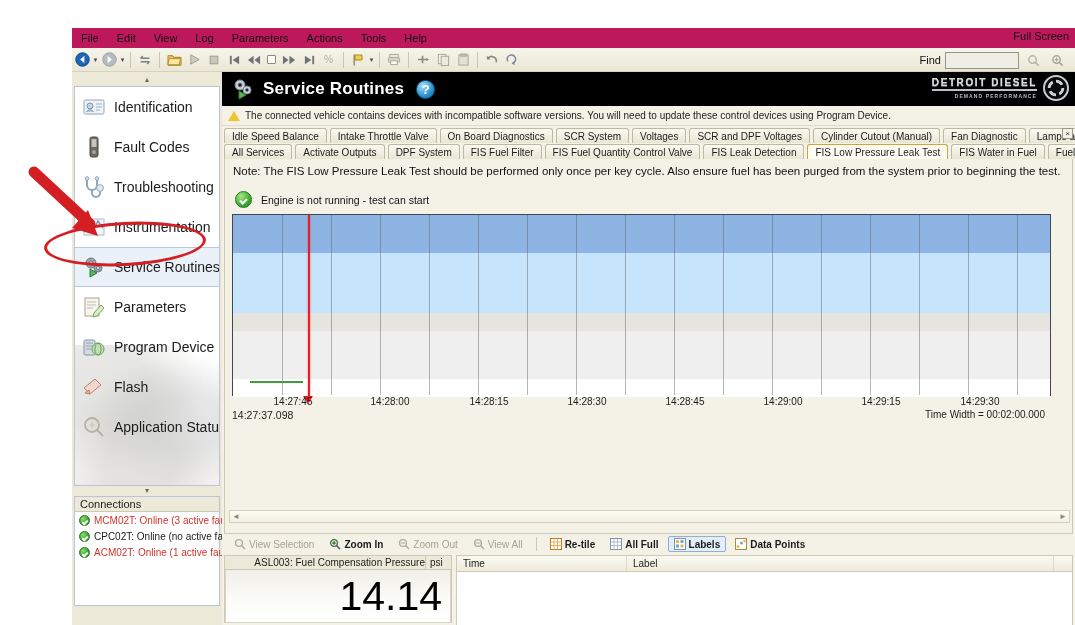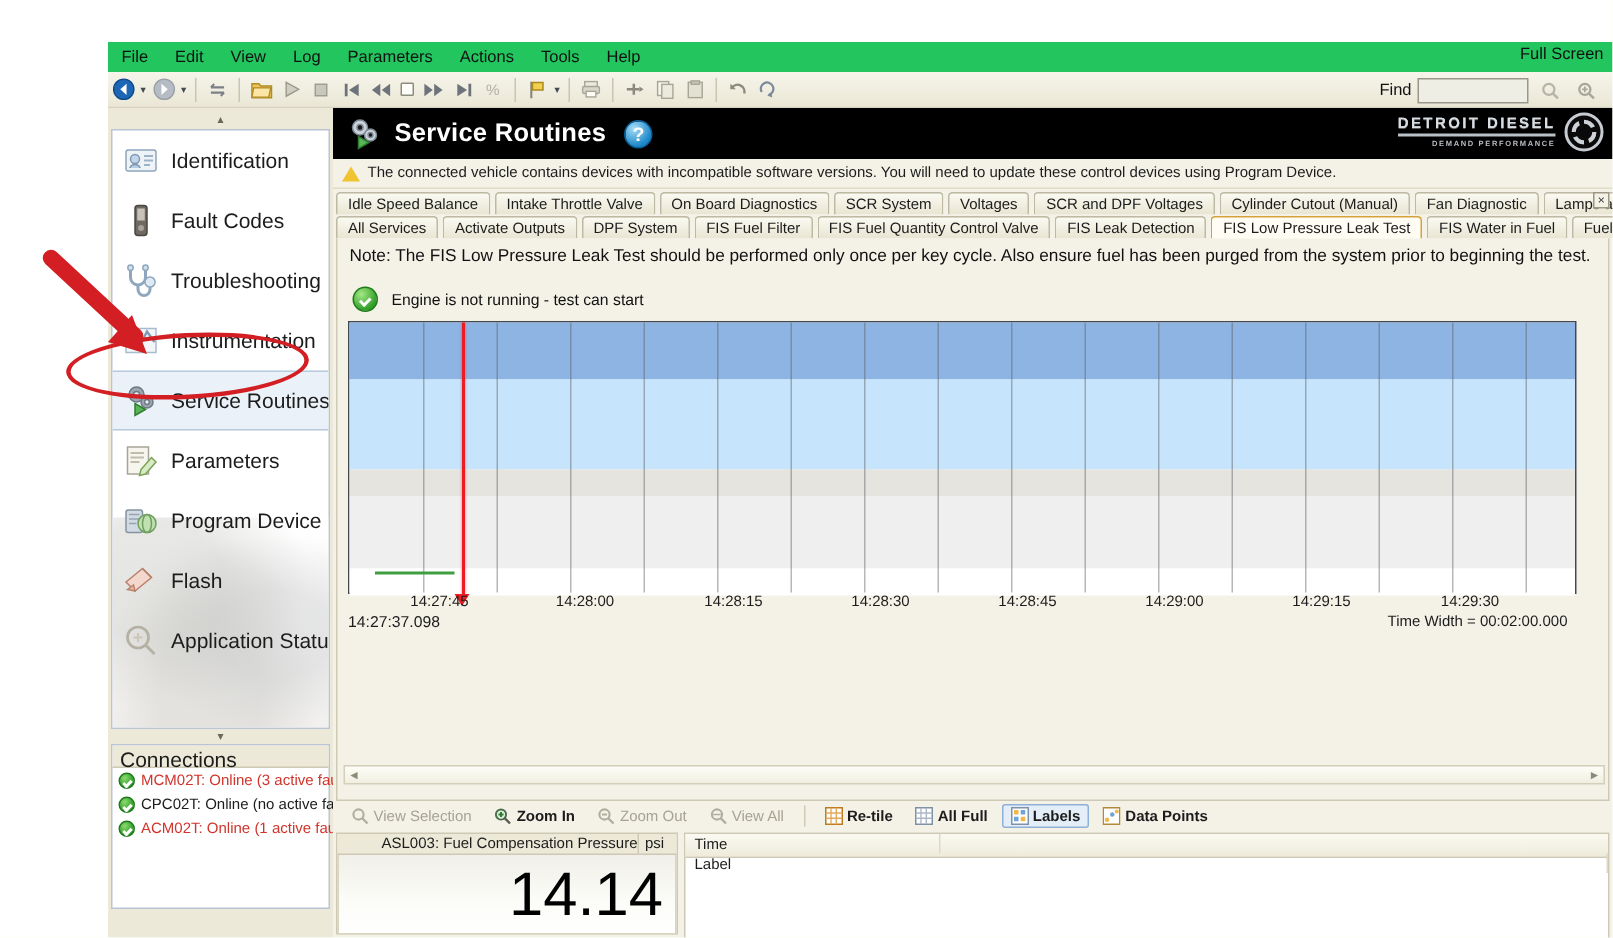--- a/index.html
+++ b/index.html
@@ -12,21 +12,21 @@
   }
   #app {
     position: relative;
     width: 1075px; height: 625px;
     background: #ffffff;
   }
 
   
   .menubar {
     position: absolute; left: 72px; top: 28px; width: 1003px; height: 20px;
-    background: #22c55e;
+    background: #be185d;
     display: flex; align-items: center;
     font-size: 11px; color: #111;
   }
   .menubar .mi { padding: 2px 9px; cursor: default; white-space: nowrap; }
   .fullscreen-lbl {
     position: absolute; right: 6px; top: 2px;
     font-size: 11px; color: #111; white-space: nowrap;
   }
 
   
@@ -118,21 +118,21 @@
     position: absolute; left: 72px; top: 484px; width: 150px; height: 12px;
     display: flex; align-items: center; justify-content: center;
     font-size: 8px; color: #6a6a5c;
   }
   .conn-panel {
     position: absolute; left: 74px; top: 496px; width: 146px; height: 110px;
     border: 1px solid #b9c4d4; background: #ffffff;
   }
   .conn-head {
     height: 15px; background: #ece9d8; border-bottom: 1px solid #cdc9b4;
-    font-size: 14px; color: #1c1c1c; padding: 1px 0 0 5px;
+    font-size: 11px; color: #1c1c1c; padding: 1px 0 0 5px;
   }
   .conn-row {
     display: flex; align-items: center; gap: 4px;
     height: 16px; padding-left: 4px; font-size: 10px; white-space: nowrap;
   }
   .ok-dot {
     width: 11px; height: 11px; border-radius: 50%;
     background: radial-gradient(circle at 35% 30%, #8cdc6f, #2e9a28 70%);
     border: 1px solid #1f7a1c;
     position: relative; flex: 0 0 11px;
@@ -343,21 +343,21 @@
 
   
   .datatable {
     position: absolute; left: 234px; top: 483px; width: 617px; height: 131px;
     border: 1px solid #cdc9b4; background: #ffffff;
   }
   .dt-head {
     display: flex; height: 16px;
     background: linear-gradient(#fbfaf2,#eeebdb);
     border-bottom: 1px solid #cdc9b4;
-    font-size: 10px; color: #1c1c1c; flex-direction: column;
+    font-size: 10px; color: #1c1c1c;
   }
   .dt-head .c { padding: 2px 0 0 6px; border-right: 1px solid #ddd9c6; }
   .dt-head .c.time { width: 170px; }
   .dt-head .c.label { flex: 1; }
   .dt-head .c.end { width: 18px; border-right: none; }
 </style>
 </head>
 <body>
 
 <div id="app">

